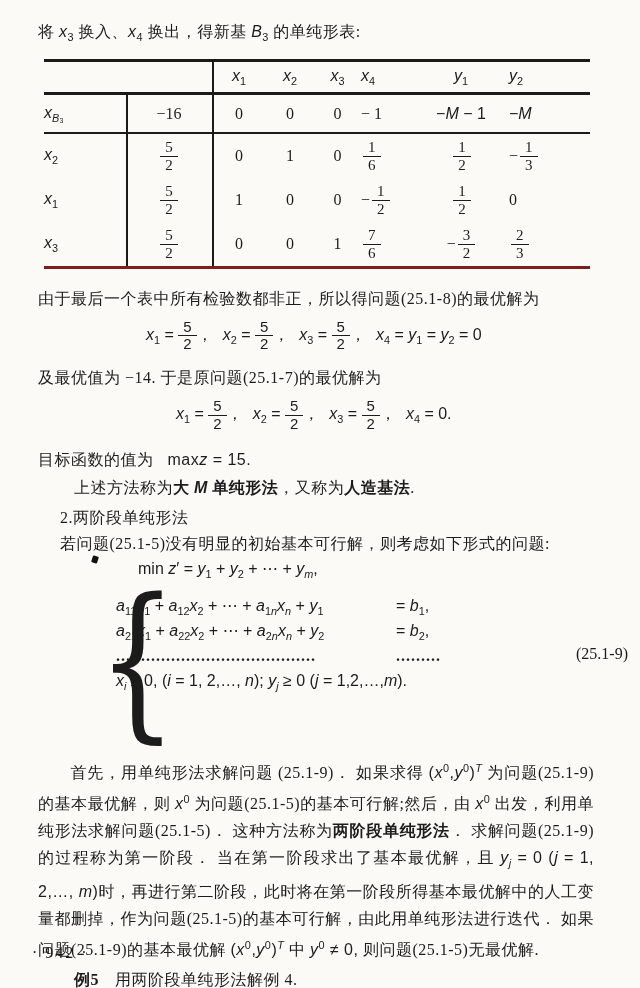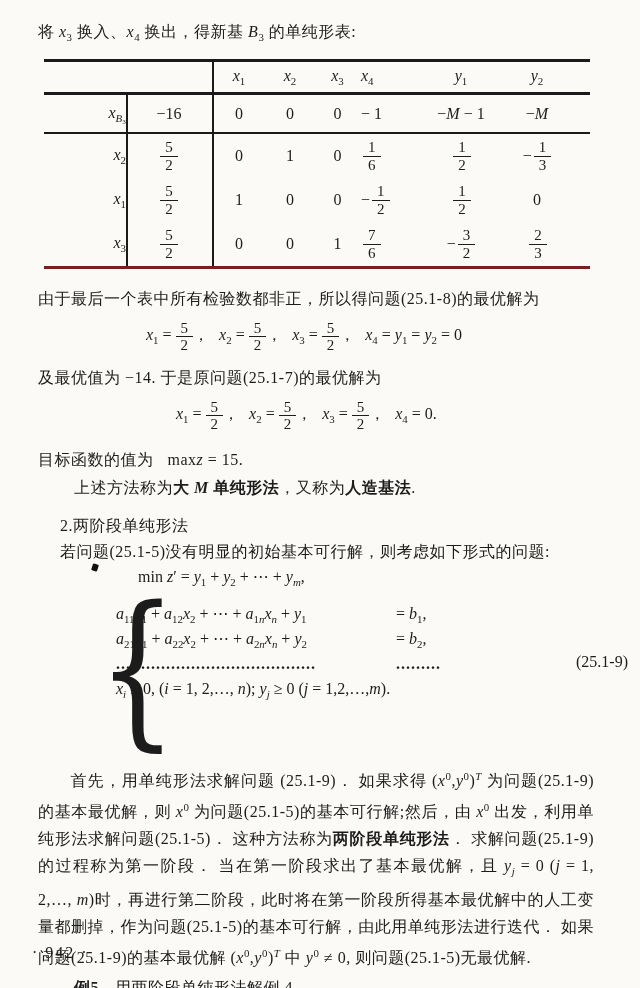--- a/index.html
+++ b/index.html
@@ -8,50 +8,50 @@
     width:640px;height:988px;
     margin:0 auto;
     background:#fbfaf6;
     color:#1c1c1c;
     font-family:"Liberation Serif","DejaVu Serif",serif;
     font-size:16px;
     overflow:hidden;
   }
   .content{padding:20px 46px 0 38px;}
   .cn{letter-spacing:0.5px;}
-  .math{font-family:Liberation Serif, serif;}
+  .math{font-family:Liberation Sans, sans-serif;}
   .math i{font-style:italic;}
   .math sub{font-size:68%;}
   .math sup{font-size:68%;}
   .up{font-style:normal;}
   b.cnb{font-weight:bold;}
 
   
   .stable{
     position:relative;
     margin:10px 0 0 6px;
     width:546px;
     border-top:3px solid #1a1a1a;
     border-bottom:3px solid #7f1d1d;
   }
   .vline-main{position:absolute;top:0;bottom:0;left:168px;width:2px;background:#1a1a1a;}
   .vline-label{position:absolute;top:30px;bottom:0;left:82px;width:2px;background:#1a1a1a;}
   .trow{display:flex;align-items:center;}
   .t-header{height:30px;border-bottom:3px solid #1a1a1a;}
   .t-zrow{height:37px;border-bottom:2px solid #1a1a1a;}
   .t-brow{height:44px;}
-  .c-label{width:82px;text-align:right;}
+  .c-label{width:82px;text-align:left;}
   .c-value{width:86px;text-align:center;}
   .coef{display:flex;width:378px;align-items:center;}
   .co-1{width:54px;text-align:center;}
   .co-2{width:48px;text-align:center;}
   .co-3{width:47px;text-align:center;}
   .co-4{width:52px;text-align:left;}
   .co-5{width:96px;text-align:center;}
-  .co-6{width:56px;text-align:center;}
+  .co-6{width:56px;text-align:left;}
 
   
   .frac{
     display:inline-flex;flex-direction:column;align-items:center;
     vertical-align:middle;font-size:15px;line-height:1.1;
     font-style:normal;
   }
   .frac .num{border-bottom:1.5px solid #1c1c1c;padding:0 5px;}
   .fr-sign{display:inline-block;vertical-align:middle;margin-right:2px;}
 
@@ -235,21 +235,21 @@
     </div>
 
     <div class="line cn" style="margin-top:8px;">
       <span>目标函数的值为</span><span style="margin-left:14px;" class="math up">max</span><span class="math"><i>z</i> = 15.</span>
     </div>
 
     <div class="line cn indent1" style="margin-top:4px;">
       <span>上述方法称为</span><b class="cnb">大 </b><b class="cnb math"><i>M</i></b><b class="cnb"> 单纯形法</b><span>，又称为</span><b class="cnb">人造基法</b><span>.</span>
     </div>
 
-    <div class="line cn indent2" style="margin-top:14px;font-family:Liberation Serif, serif;">2.两阶段单纯形法</div>
+    <div class="line cn indent2" style="margin-top:6px;font-family:Liberation Serif, serif;">2.两阶段单纯形法</div>
 
     <div class="line cn indent2" style="margin-top:2px;">若问题(25.1-5)没有明显的初始基本可行解，则考虑如下形式的问题:</div>
 
     <div class="minline">
       <span class="ink-mark"></span>
       <span style="margin-left:100px;" class="math up">min </span><span class="math"><i>z</i>′ = <i>y</i><sub>1</sub> + <i>y</i><sub>2</sub> + ⋯ + <i>y</i><sub><i>m</i></sub>,</span>
     </div>
 
     <div class="system">
       <span class="brace">{</span>

